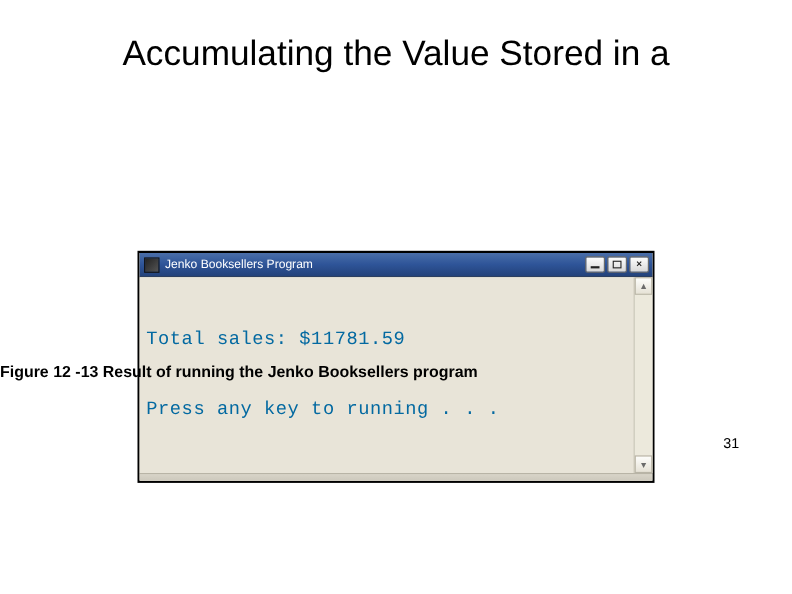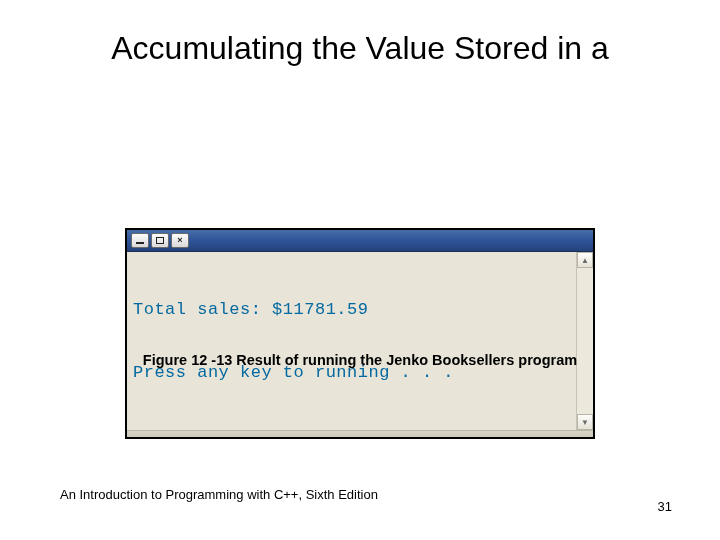--- a/index.html
+++ b/index.html
@@ -8,21 +8,21 @@
     width: 720px;
     height: 540px;
     background: #ffffff;
     font-family: Arial, Helvetica, sans-serif;
     color: #000;
     position: relative;
     overflow: hidden;
   }
   .slide {
     width: 720px;
-    height: 540px;
+    height: 436px;
     position: relative;
     box-sizing: border-box;
   }
   .title {
     position: absolute;
     top: 28px;
     left: 0;
     width: 720px;
     text-align: center;
     font-size: 32px;
@@ -129,24 +129,24 @@
     display:flex; align-items:center; justify-content:center;
     font-size:8px; color:#6b6b6b;
   }
   .window-bottom-bar {
     height: 6px;
     background: linear-gradient(to bottom,#d8d4c8,#cdc9bd);
     border-top:1px solid #b8b4a6;
   }
   .caption {
     position: absolute;
-    top: 352px;
+    top: 331px;
     left: 0;
     width: 720px;
-    text-align: center;
+    text-align: left;
     font-size: 14.5px;
     font-weight: bold;
   }
   .footer-left {
     position: absolute;
     left: 60px;
     bottom: 38px;
     font-size: 13px;
     color: #000;
   }
@@ -163,20 +163,24 @@
 
 <div class="slide">
 
   <div class="title">
     <span>Accumulating the Value Stored in a</span><br>
   </div>
 
   <div class="window-wrap">
     <div class="window">
       <div class="titlebar">
+        <div class="titlebar-left">
+          <span class="app-icon"></span>
+          <span class="titlebar-text">Jenko Booksellers Program</span>
+        </div>
         <div class="win-buttons">
           <span class="win-btn min"></span>
           <span class="win-btn max"></span>
           <span class="win-btn close">×</span>
         </div>
       </div>
       <div class="console-body">
         <div class="console-text">
           <span class="console-line">Total sales: $11781.59</span>
           <span class="console-line">Press any key to running . . .</span>
@@ -185,16 +189,15 @@
           <div class="scroll-btn">▲</div>
           <div class="scroll-btn">▼</div>
         </div>
       </div>
       <div class="window-bottom-bar"></div>
     </div>
   </div>
 
   <div class="caption">Figure 12 -13 Result of running the Jenko Booksellers program</div>
 
-  <div class="footer-left">An Introduction to Programming with C++, Sixth Edition</div>
   <div class="footer-right">31</div>
 
 </div>
 
 </body></html>

